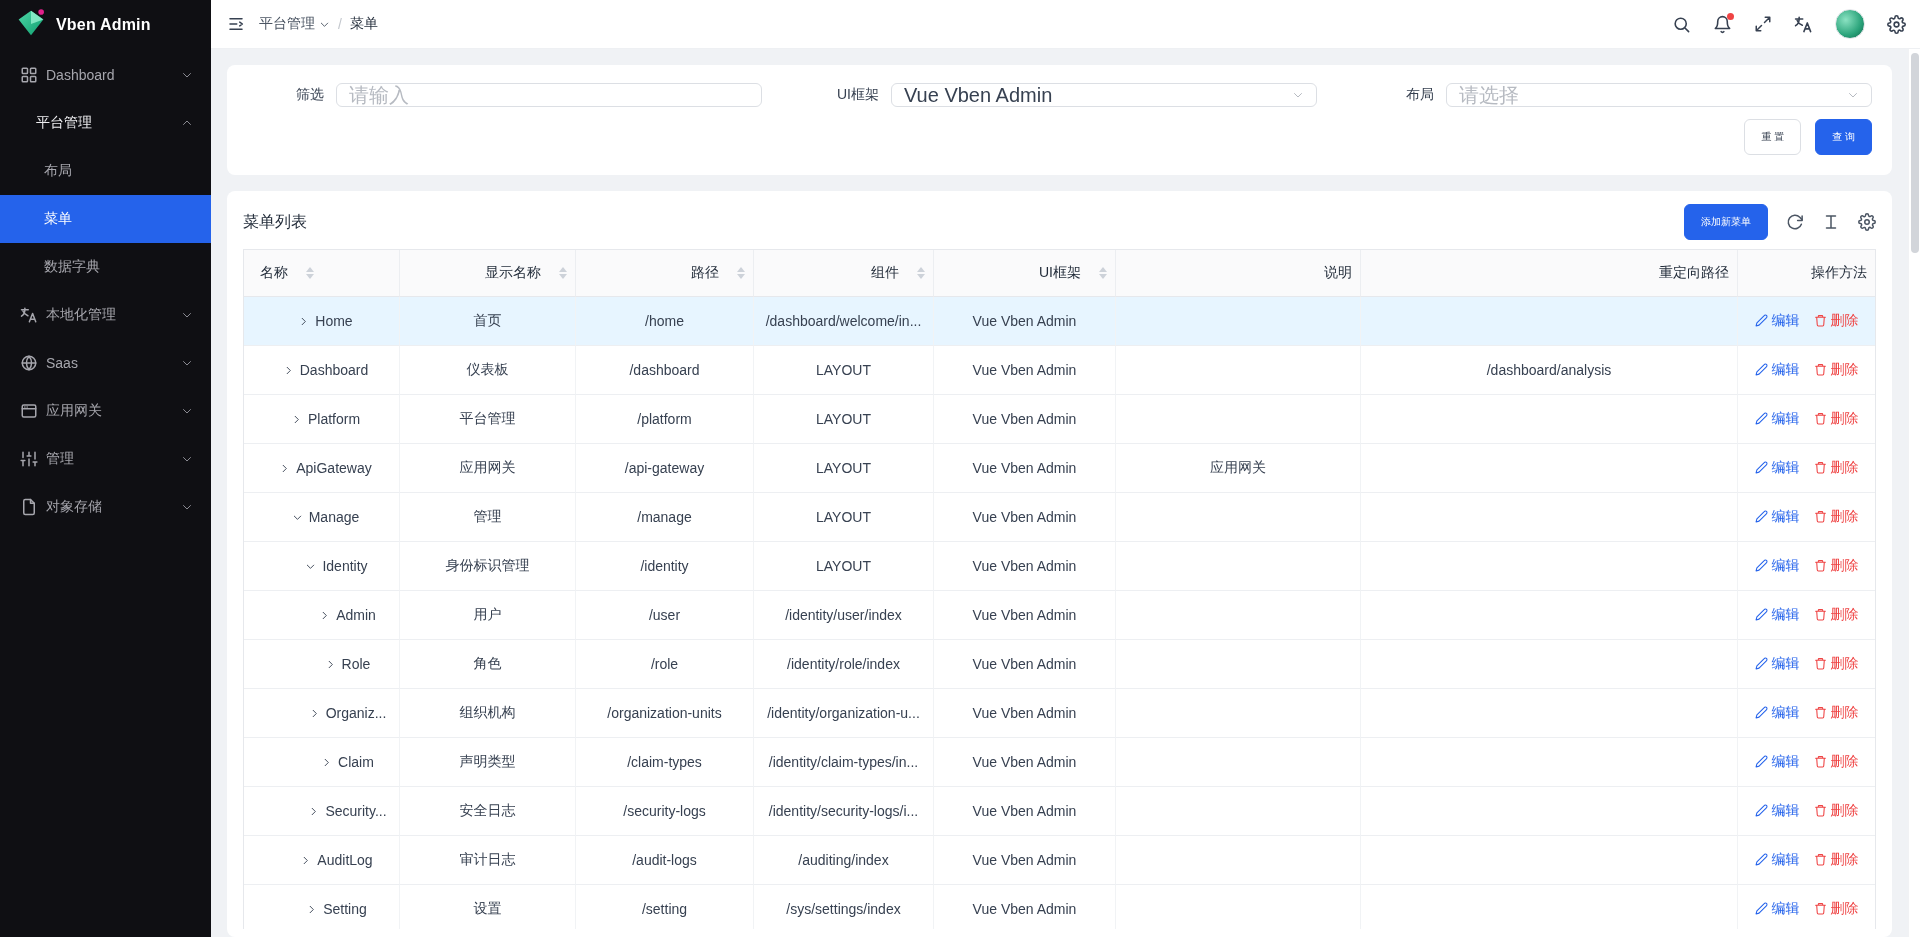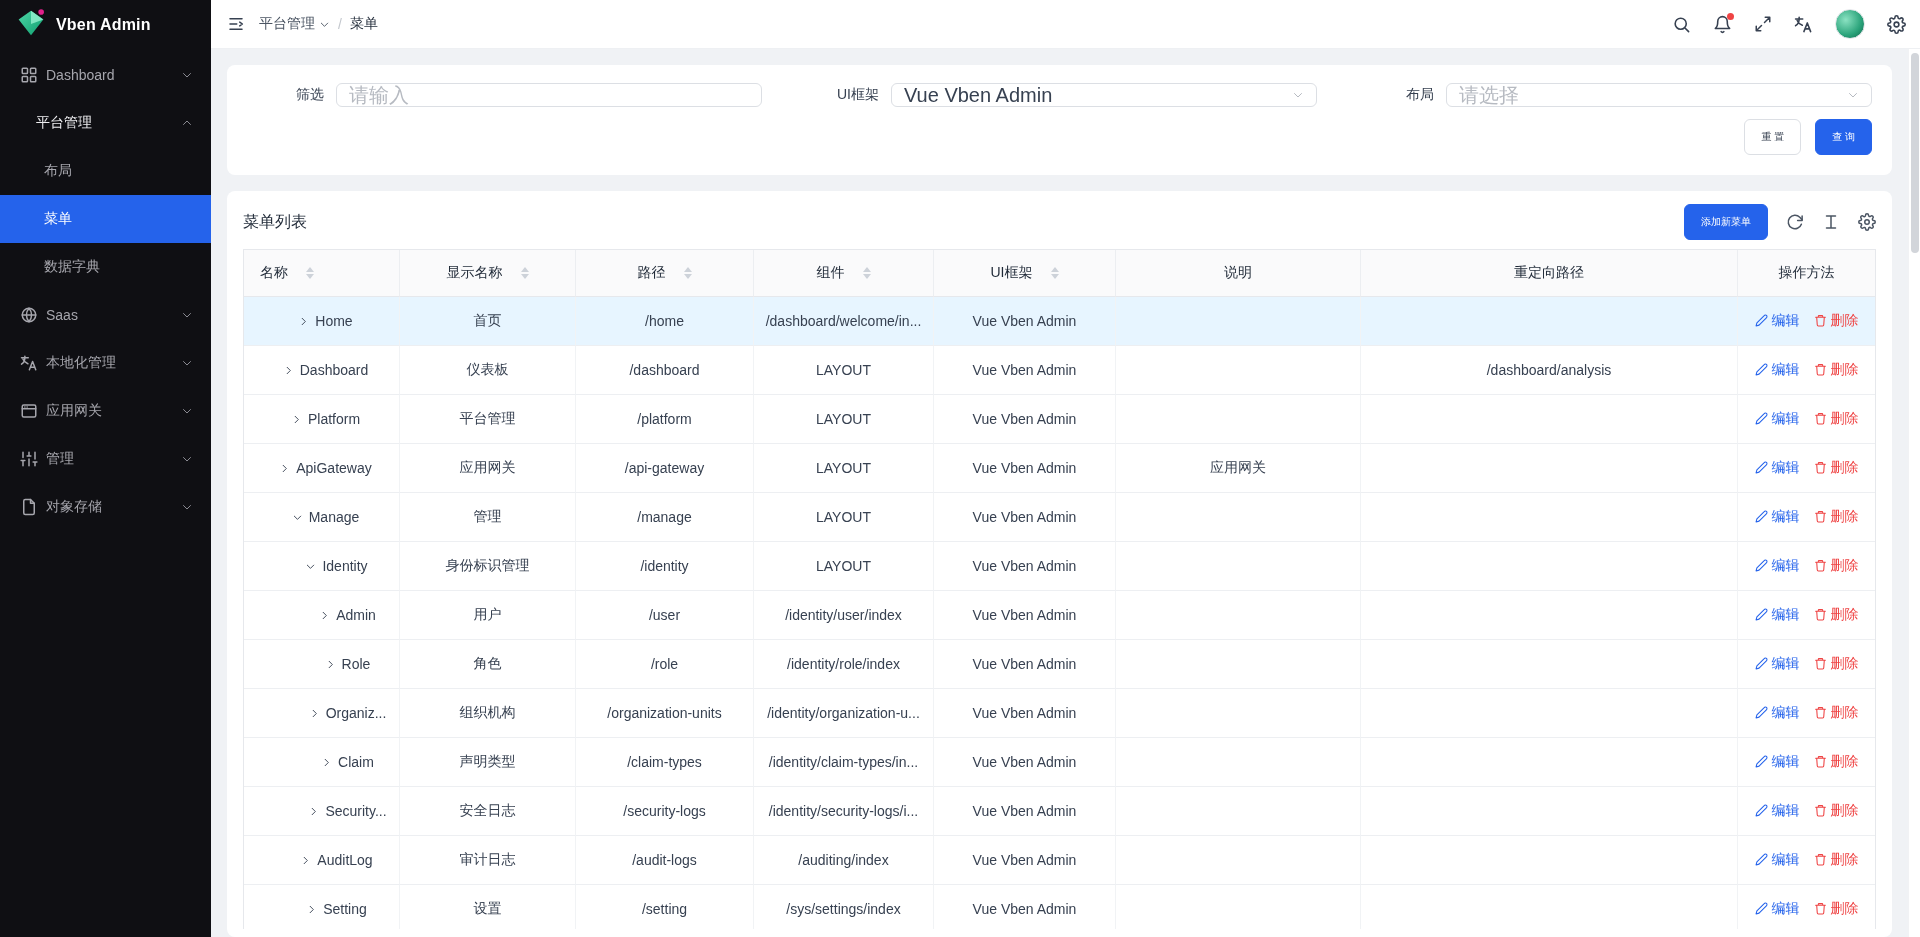--- a/index.html
+++ b/index.html
@@ -48,21 +48,21 @@
 .btn{height:36px;padding:0 16px;border-radius:6px;border:1px solid #dcdfe4;background:#fff;color:#374151;font-size:10px;cursor:pointer;font-family:inherit;white-space:nowrap}
 .btn.primary{background:#2563eb;border-color:#2563eb;color:#fff}
 
 .table-card{flex:1;padding:8px 16px 8px;display:flex;flex-direction:column;min-height:0}
 .toolbar{height:46px;display:flex;align-items:center;justify-content:space-between;flex:none}
 .t-title{font-size:16px;font-weight:500;color:#1f2937}
 .t-right{display:flex;align-items:center;gap:18px;color:#4b5563}
 .tool-ic{cursor:pointer;display:flex;align-items:center}
 .table-wrap{flex:1;overflow:hidden;border:1px solid #e6e8ec;border-bottom:none;margin-top:4px}
 table{width:100%;border-collapse:separate;border-spacing:0;table-layout:fixed;font-size:14px}
-th{background:#fafafb;height:47px;font-weight:400;color:#1f2937;text-align:center;border-bottom:1px solid #e6e8ec;border-right:1px solid #eceef1;padding:0 8px;white-space:nowrap;overflow:hidden}
+th{background:#fafafb;height:47px;font-weight:400;color:#1f2937;text-align:right;border-bottom:1px solid #e6e8ec;border-right:1px solid #eceef1;padding:0 8px;white-space:nowrap;overflow:hidden}
 th.col0{text-align:left;padding-left:16px}
 th:last-child,td:last-child{border-right:none}
 .th-wrap{display:inline-flex;align-items:center;gap:18px}
 .sorter{display:inline-flex;flex-direction:column;gap:2px;cursor:pointer}
 .caret{width:0;height:0;border-left:4px solid transparent;border-right:4px solid transparent}
 .caret.up{border-bottom:5px solid #cdd2d9}
 .caret.down{border-top:5px solid #cdd2d9}
 td{height:49px;border-bottom:1px solid #edeff2;border-right:1px solid #f1f3f5;text-align:center;color:#374151;padding:0 8px;overflow:hidden;white-space:nowrap;text-overflow:ellipsis;background:#fff}
 tr.hl td{background:#e7f5ff}
 .name-cell{text-align:center}
@@ -198,37 +198,37 @@
         </div>
         <div class="sub-item active">
           <span>菜单</span>
         </div>
         <div class="sub-item">
           <span>数据字典</span>
         </div>
         <div class="menu-item">
           <span class="mi-ic">
             <svg class="ic" width="18" height="18">
-              <use href="#i-globe"></use>
-            </svg>
-          </span>
-          <span class="mi-lb">Saas</span>
+              <use href="#i-translate"></use>
+            </svg>
+          </span>
+          <span class="mi-lb">本地化管理</span>
           <span class="mi-ch">
             <svg class="ic" width="12" height="12">
               <use href="#i-chev-d"></use>
             </svg>
           </span>
         </div>
         <div class="menu-item">
           <span class="mi-ic">
             <svg class="ic" width="18" height="18">
-              <use href="#i-translate"></use>
-            </svg>
-          </span>
-          <span class="mi-lb">本地化管理</span>
+              <use href="#i-globe"></use>
+            </svg>
+          </span>
+          <span class="mi-lb">Saas</span>
           <span class="mi-ch">
             <svg class="ic" width="12" height="12">
               <use href="#i-chev-d"></use>
             </svg>
           </span>
         </div>
         <div class="menu-item">
           <span class="mi-ic">
             <svg class="ic" width="18" height="18">
               <use href="#i-window"></use>

